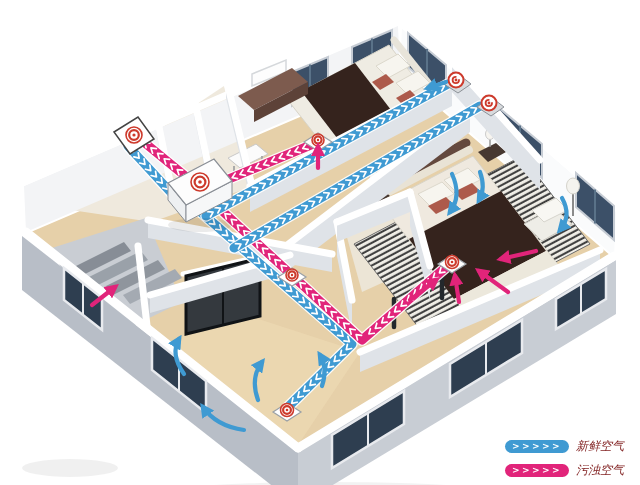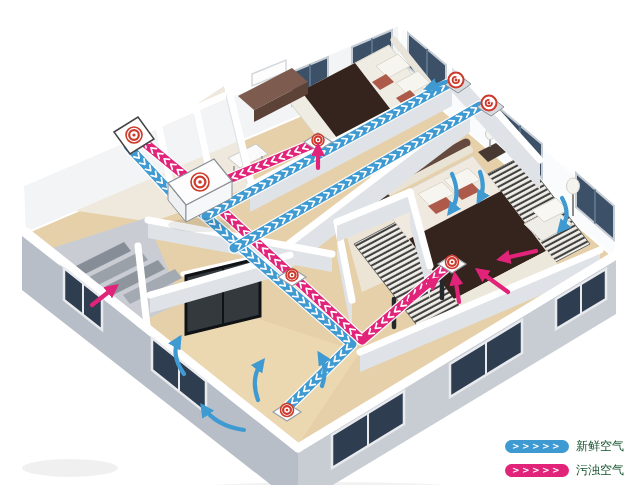--- a/index.html
+++ b/index.html
@@ -5,21 +5,21 @@
   html,body{margin:0;padding:0;background:#ffffff;}
   #stage{position:relative;width:640px;height:485px;background:#ffffff;overflow:hidden;
          font-family:"DejaVu Sans","Liberation Sans",sans-serif;}
   #scene{position:absolute;left:0;top:0;}
   .legend{position:absolute;right:16px;bottom:6px;display:flex;flex-direction:column;gap:7px;}
   .legend-row{display:flex;align-items:center;gap:7px;}
   .pill{width:64px;height:13px;border-radius:7px;display:flex;align-items:center;
         justify-content:center;box-sizing:border-box;}
   .pill b{color:#fff;font-size:9px;line-height:9px;font-weight:bold;letter-spacing:2.5px;
           transform:translateY(-0.5px);}
-  .legend-label{font-size:12px;color:#14532d;}
+  .legend-label{font-size:12px;color:#7f1d1d;font-style:italic;}
 </style>
 </head>
 <body>
 
 <div id="stage">
 
   <svg id="scene" width="640" height="485" viewBox="0 0 640 485">
     <g id="g-shadows">
         <ellipse cx="70" cy="468" rx="48" ry="9" fill="#000" opacity="0.06"></ellipse>
         <ellipse cx="330" cy="500" rx="210" ry="18" fill="#000" opacity="0.05"></ellipse>

